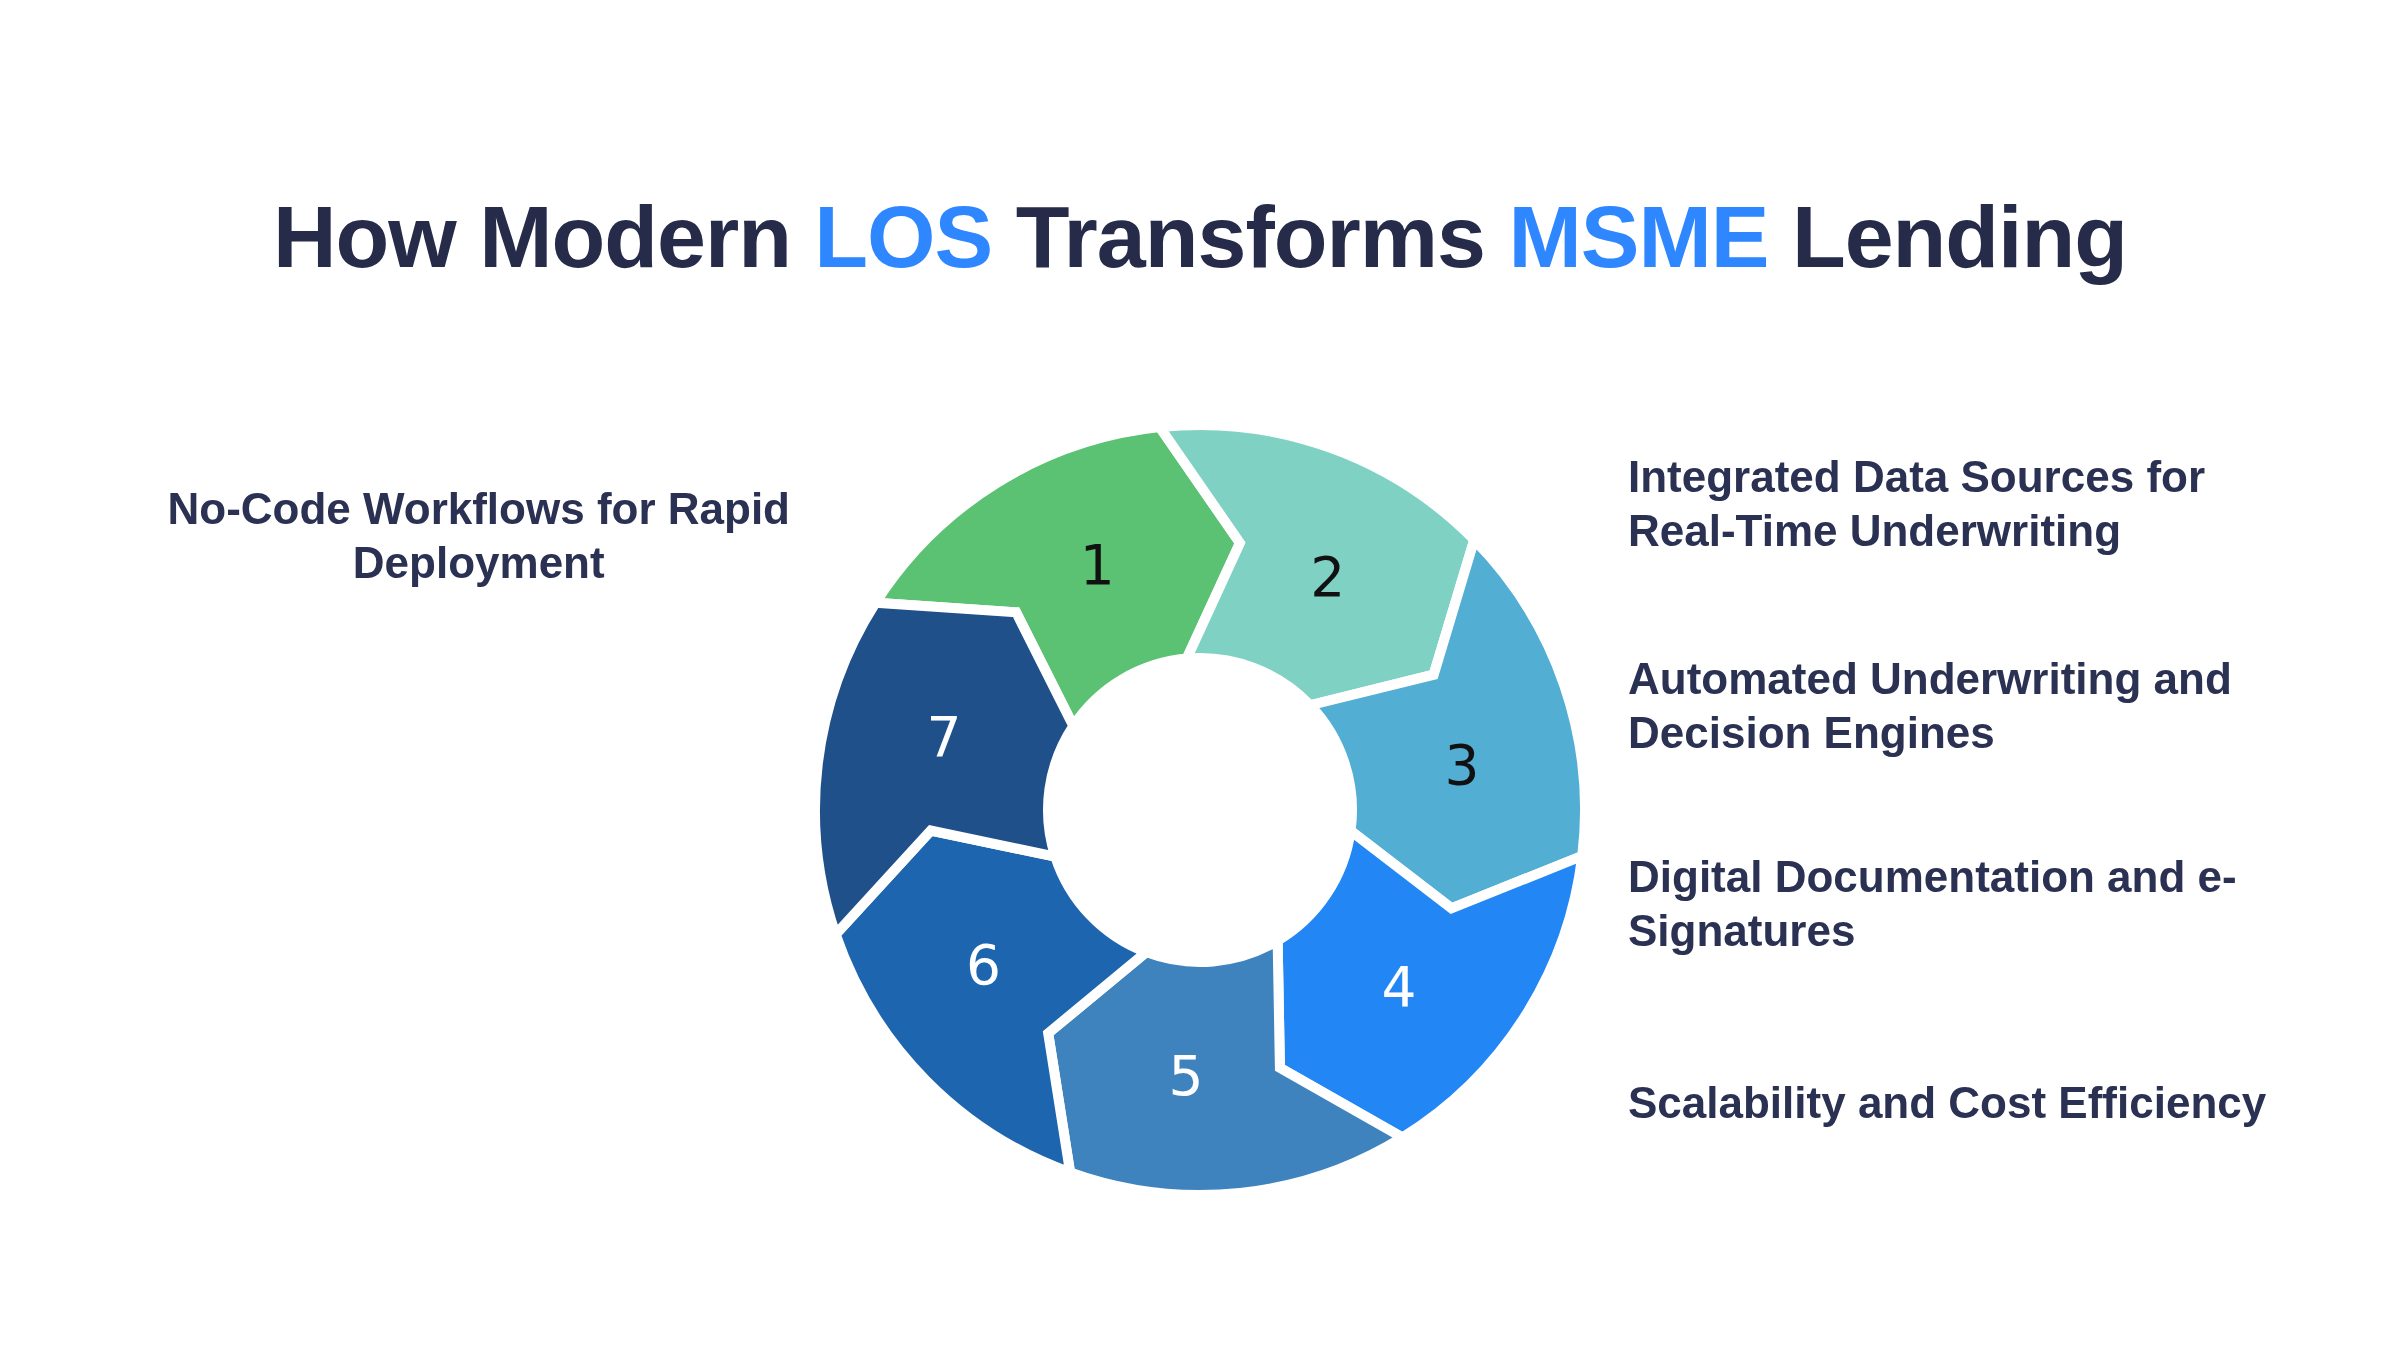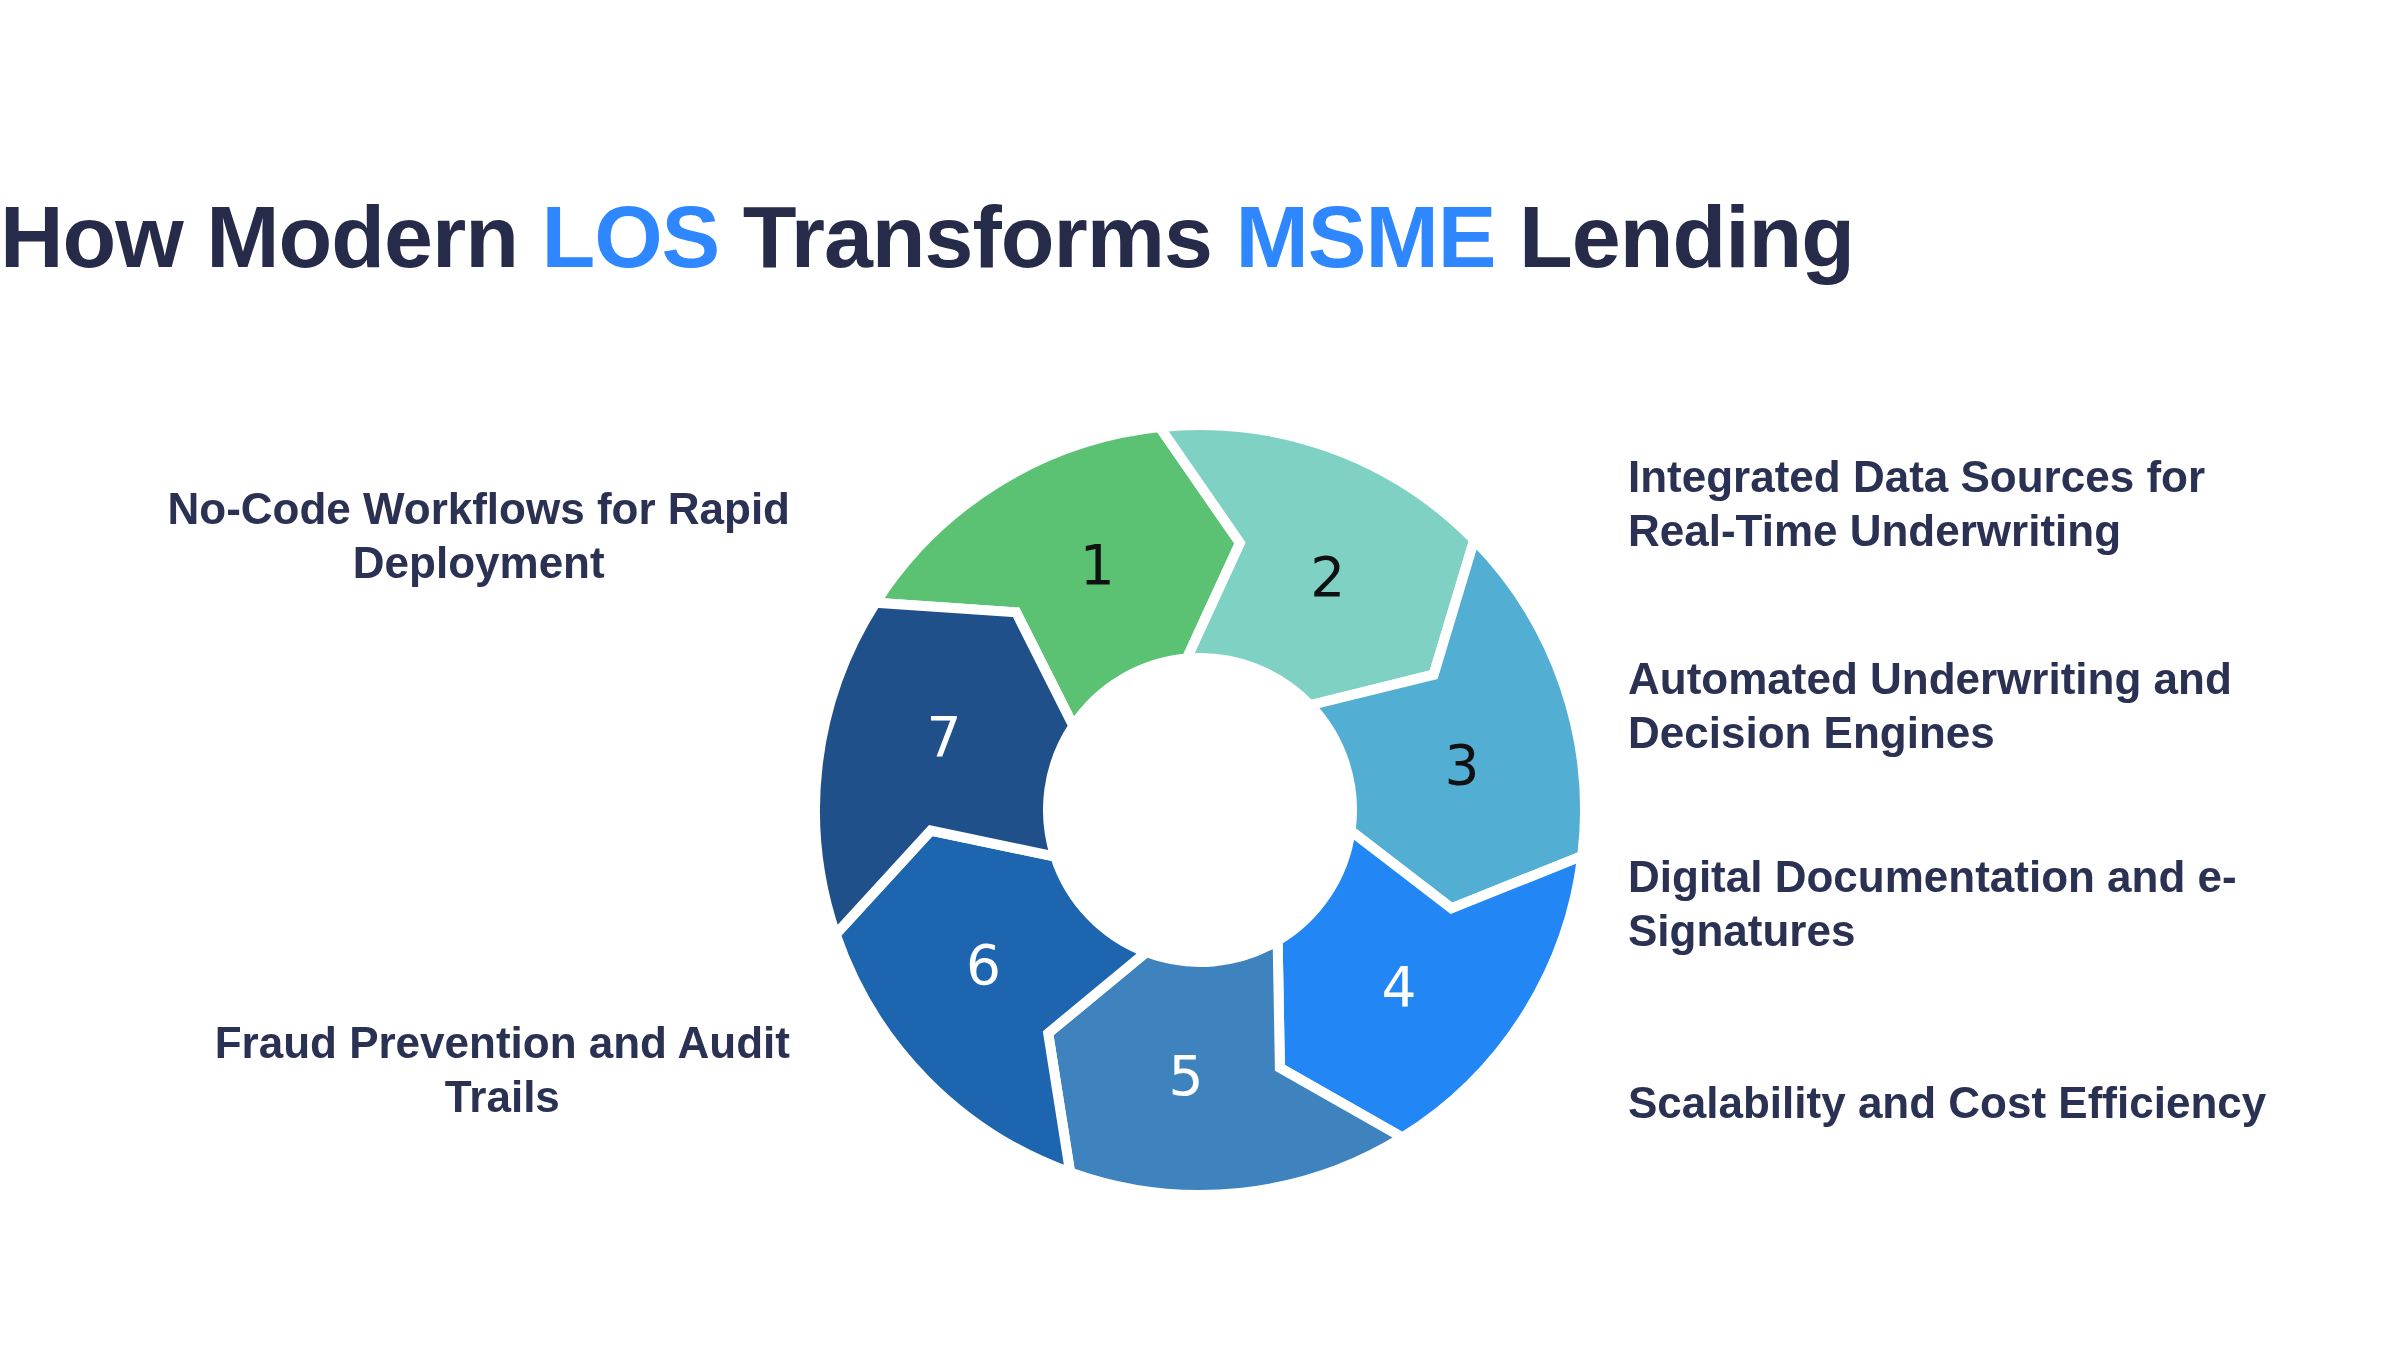--- a/index.html
+++ b/index.html
@@ -10,21 +10,21 @@
     background:#ffffff;
     overflow:hidden;
     font-family:"Liberation Sans", sans-serif;
   }
   #title{
     position:absolute;
     top:186px;
     left:0;
     width:2400px;
     margin:0;
-    text-align:left;
+    text-align:center;
     font-size:88px;
     font-weight:700;
     letter-spacing:-1px;
     line-height:1.15;
   }
   #wheel-svg{
     position:absolute;
     top:0;
     left:0;
   }
@@ -70,22 +70,20 @@
       <path d="M1402.39 1137.51 A385 385 0 0 1 1070.13 1172.43 L1048.18 1033.27 L1146.24 952.17 A152 152 0 0 0 1277.64 940.68 L1279.91 1067.91 Z" fill="#3f83be" stroke="#ffffff" stroke-width="10"></path>
       <text x="1186.1" y="1075.6" text-anchor="middle" dominant-baseline="central" fill="#ffffff" class="seg-number">5</text>
       <path d="M1070.13 1172.43 A385 385 0 0 1 835.66 934.44 L930.78 830.51 L1055.32 856.61 A152 152 0 0 0 1146.24 952.17 L1048.18 1033.27 Z" fill="#1d65ae" stroke="#ffffff" stroke-width="10"></path>
       <text x="983.6" y="964.7" text-anchor="middle" dominant-baseline="central" fill="#ffffff" class="seg-number">6</text>
       <path d="M835.66 934.44 A385 385 0 0 1 875.55 602.74 L1016.11 612.31 L1073.35 725.95 A152 152 0 0 0 1055.32 856.61 L930.78 830.51 Z" fill="#1f5089" stroke="#ffffff" stroke-width="10"></path>
       <text x="944.1" y="737.3" text-anchor="middle" dominant-baseline="central" fill="#ffffff" class="seg-number">7</text>
     </svg>
 
   <div class="label left" id="label-seg1">No-Code Workflows for Rapid
 Deployment</div>
-  <div class="label left" id="label-seg6">Fraud Prevention and Audit
-Trails</div>
   <div class="label right" id="label-seg3">Automated Underwriting and
 Decision Engines</div>
   <div class="label right" id="label-seg2">Integrated Data Sources for
 Real-Time Underwriting</div>
   <div class="label right" id="label-seg4">Digital Documentation and e-
 Signatures</div>
   <div class="label right" id="label-seg5">Scalability and Cost Efficiency</div>
 
 </div>
 

